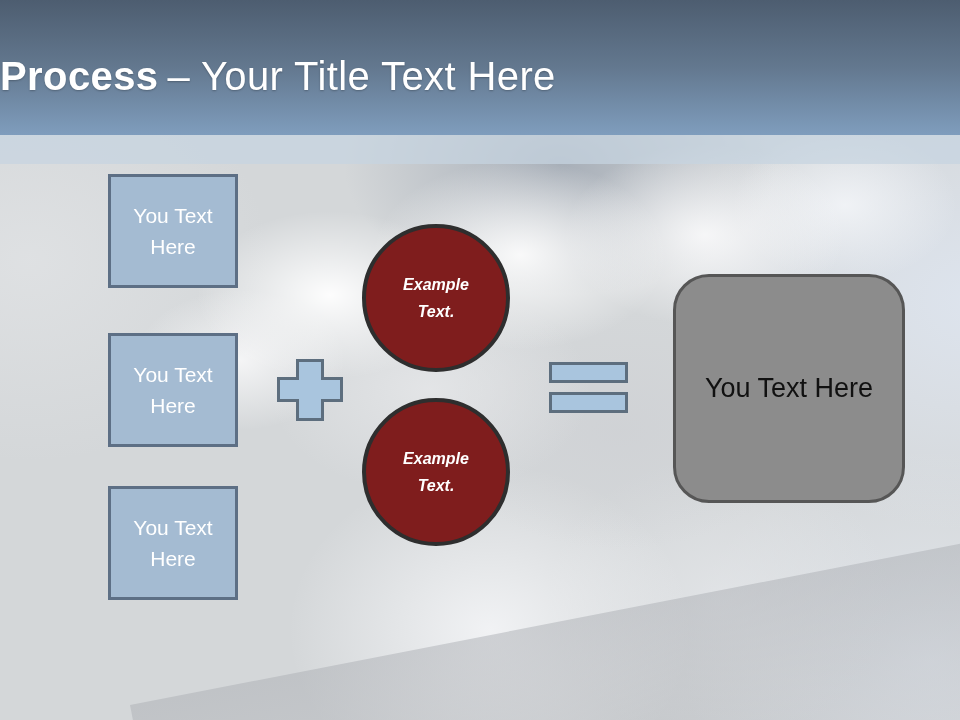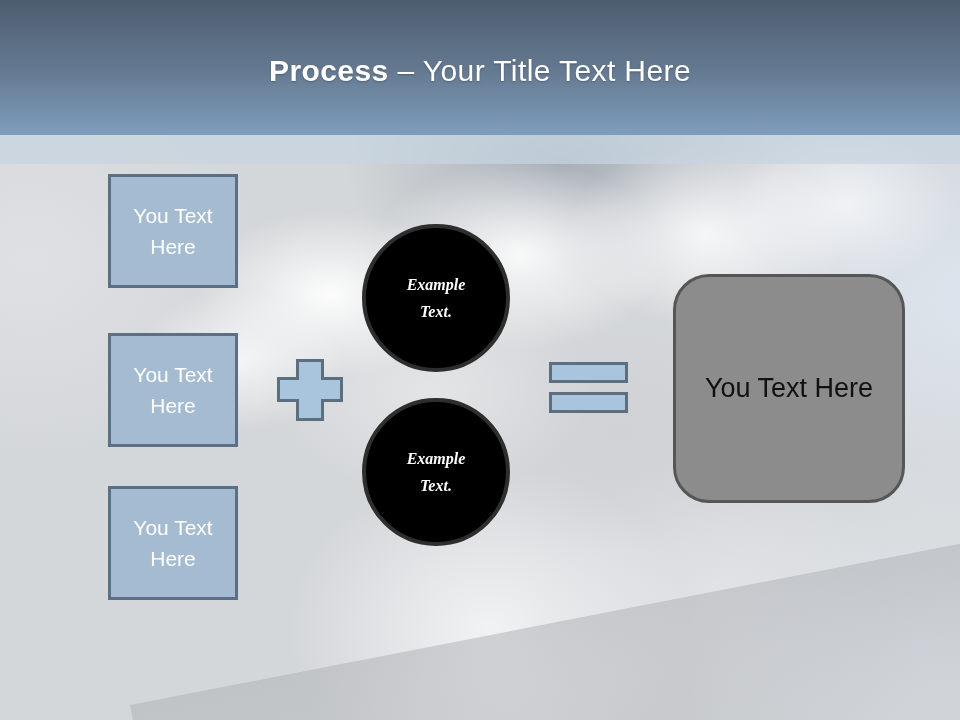--- a/index.html
+++ b/index.html
@@ -53,23 +53,23 @@
   .header-band {
     position: absolute;
     top: 135px; left: 0; right: 0;
     height: 29px;
     background: rgba(198,212,225,0.72);
   }
   .slide-title {
     position: absolute;
     top: 54px; left: 0;
     width: 100%;
-    text-align: center;
+    text-align: left;
     color: #ffffff;
-    font-size: 30px;
+    font-size: 40px;
     letter-spacing: 0.4px;
     text-shadow: 0 1px 2px rgba(0,0,0,0.25);
     white-space: nowrap;
   }
   .title-bold { font-weight: 700; margin-right: 9px; }
   .title-rest { font-weight: 400; }
 
   
   .text-box {
     position: absolute;
@@ -107,33 +107,32 @@
   .eq-bar.e2 { top: 392px; }
 
   
   .example-circle {
     position: absolute;
     left: 362px;
     width: 148px;
     height: 148px;
     box-sizing: border-box;
     border-radius: 50%;
-    background: #000000;
+    background: #7f1d1d;
     border: 4px solid #2e2e2e;
     display: flex;
     align-items: center;
     justify-content: center;
     text-align: center;
     color: #ffffff;
     font-size: 16px;
     font-weight: 700;
     font-style: italic;
     line-height: 1.7;
     padding: 0 28px;
-    font-family: Liberation Serif, serif;
   }
   .example-circle.c1 { top: 224px; }
   .example-circle.c2 { top: 398px; }
 
   
   .result-box {
     position: absolute;
     left: 673px;
     top: 274px;
     width: 232px;

